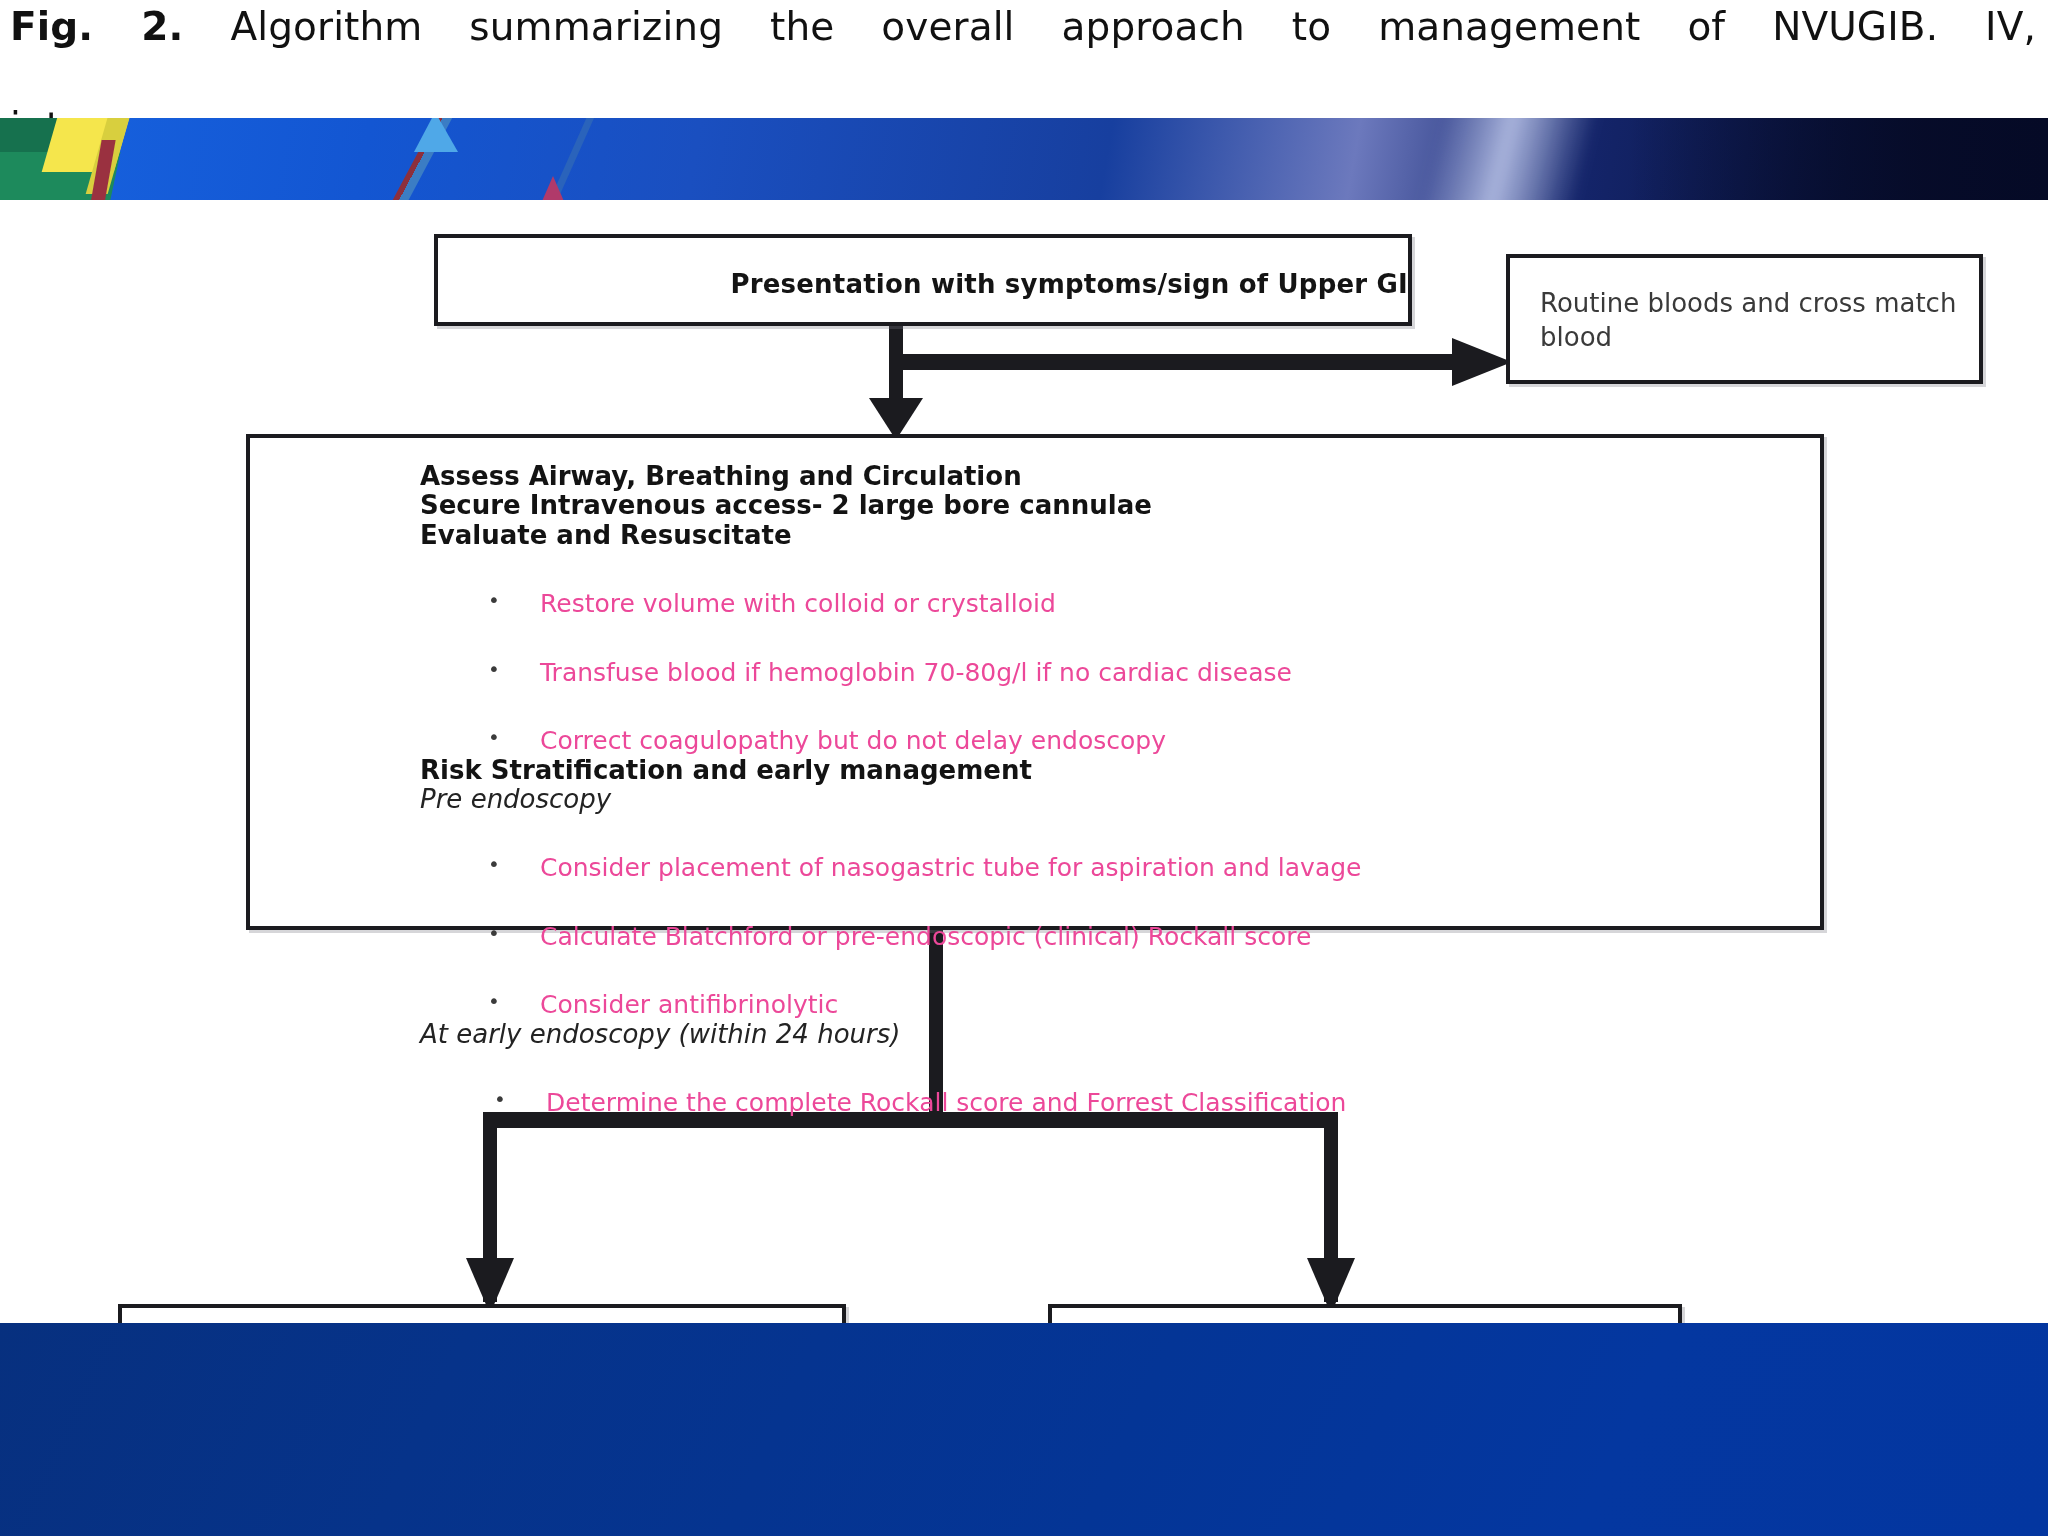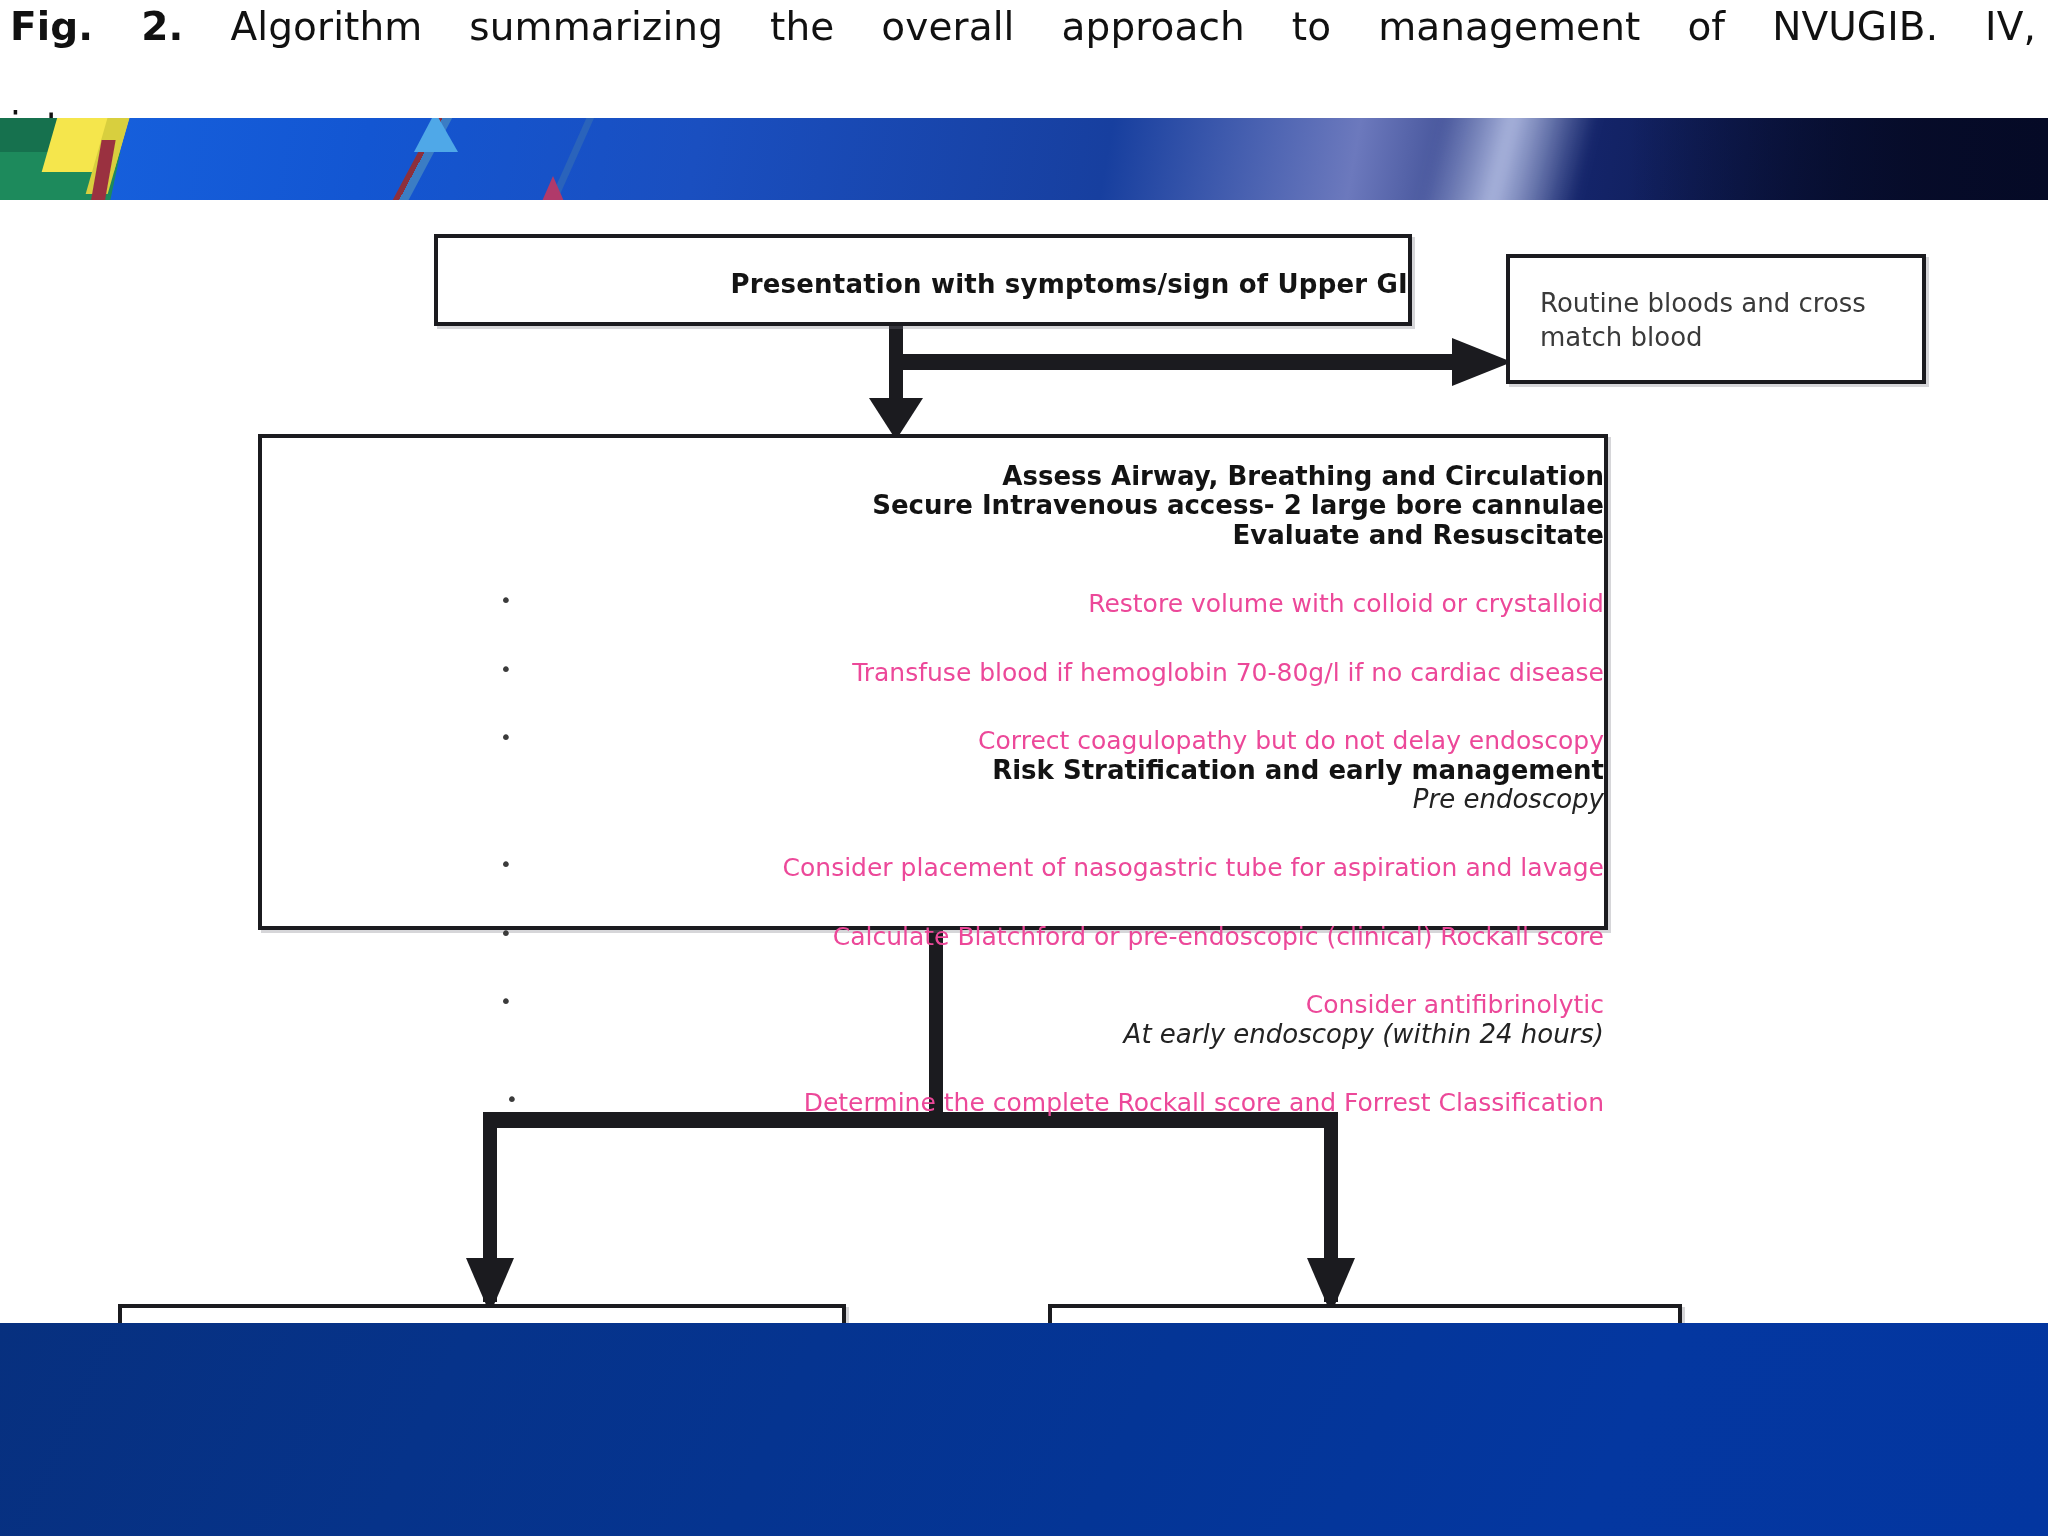--- a/index.html
+++ b/index.html
@@ -168,33 +168,33 @@
     font-weight: bold;
     font-size: 26px;
     color: #141414;
     text-align: right;
     line-height: 92px;
     letter-spacing: 0.2px;
   }
 
   #box-bloods {
     left: 1506px; top: 136px;
-    width: 420px; height: 130px;
+    width: 477px; height: 130px;
   }
   #box-bloods .box-text {
     font-family: "DejaVu Sans", sans-serif;
     font-size: 26px;
     color: #3a3a3a;
     line-height: 1.32;
     padding: 28px 0 0 30px;
   }
 
   #box-main {
-    left: 258px; top: 316px;
-    width: 1350px; height: 496px; text-align: right;
+    left: 246px; top: 316px;
+    width: 1578px; height: 496px;
   }
   #box-main .main-inner {
     padding: 24px 0 0 170px;
     font-family: "DejaVu Sans", sans-serif;
     color: #2a2a2a;
   }
   .m-head {
     font-weight: bold;
     font-size: 26px;
     color: #131313;

